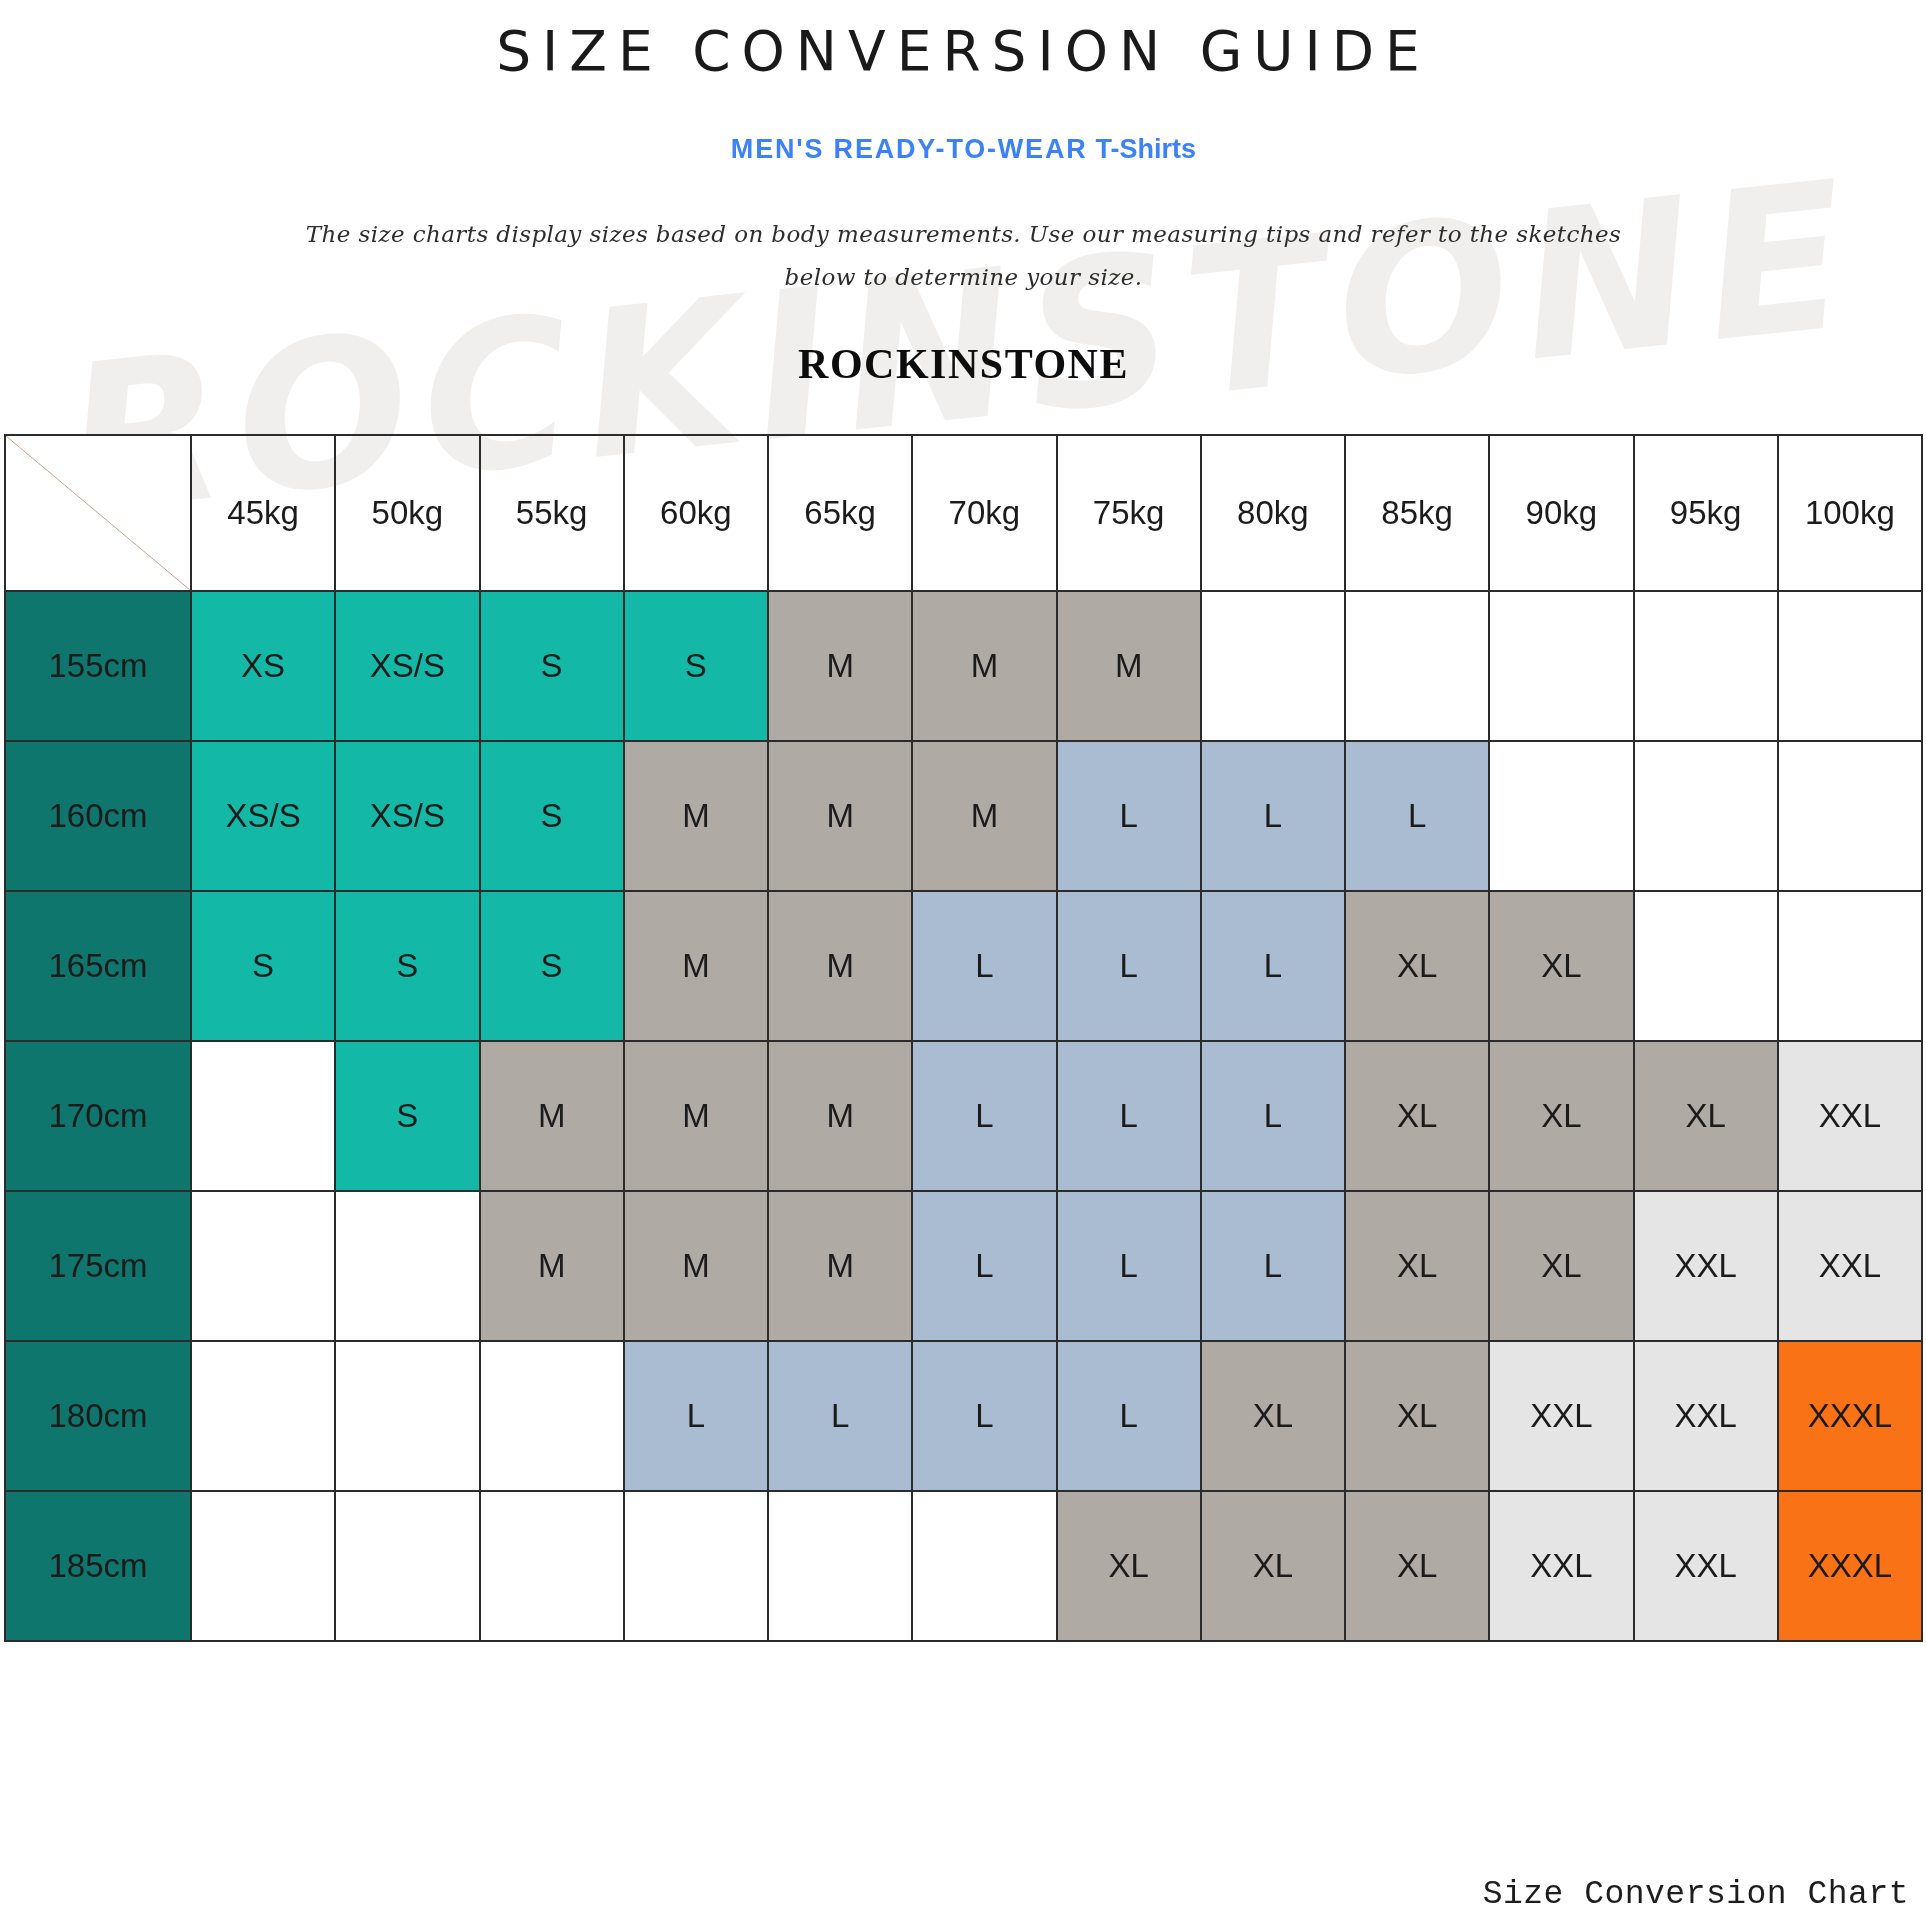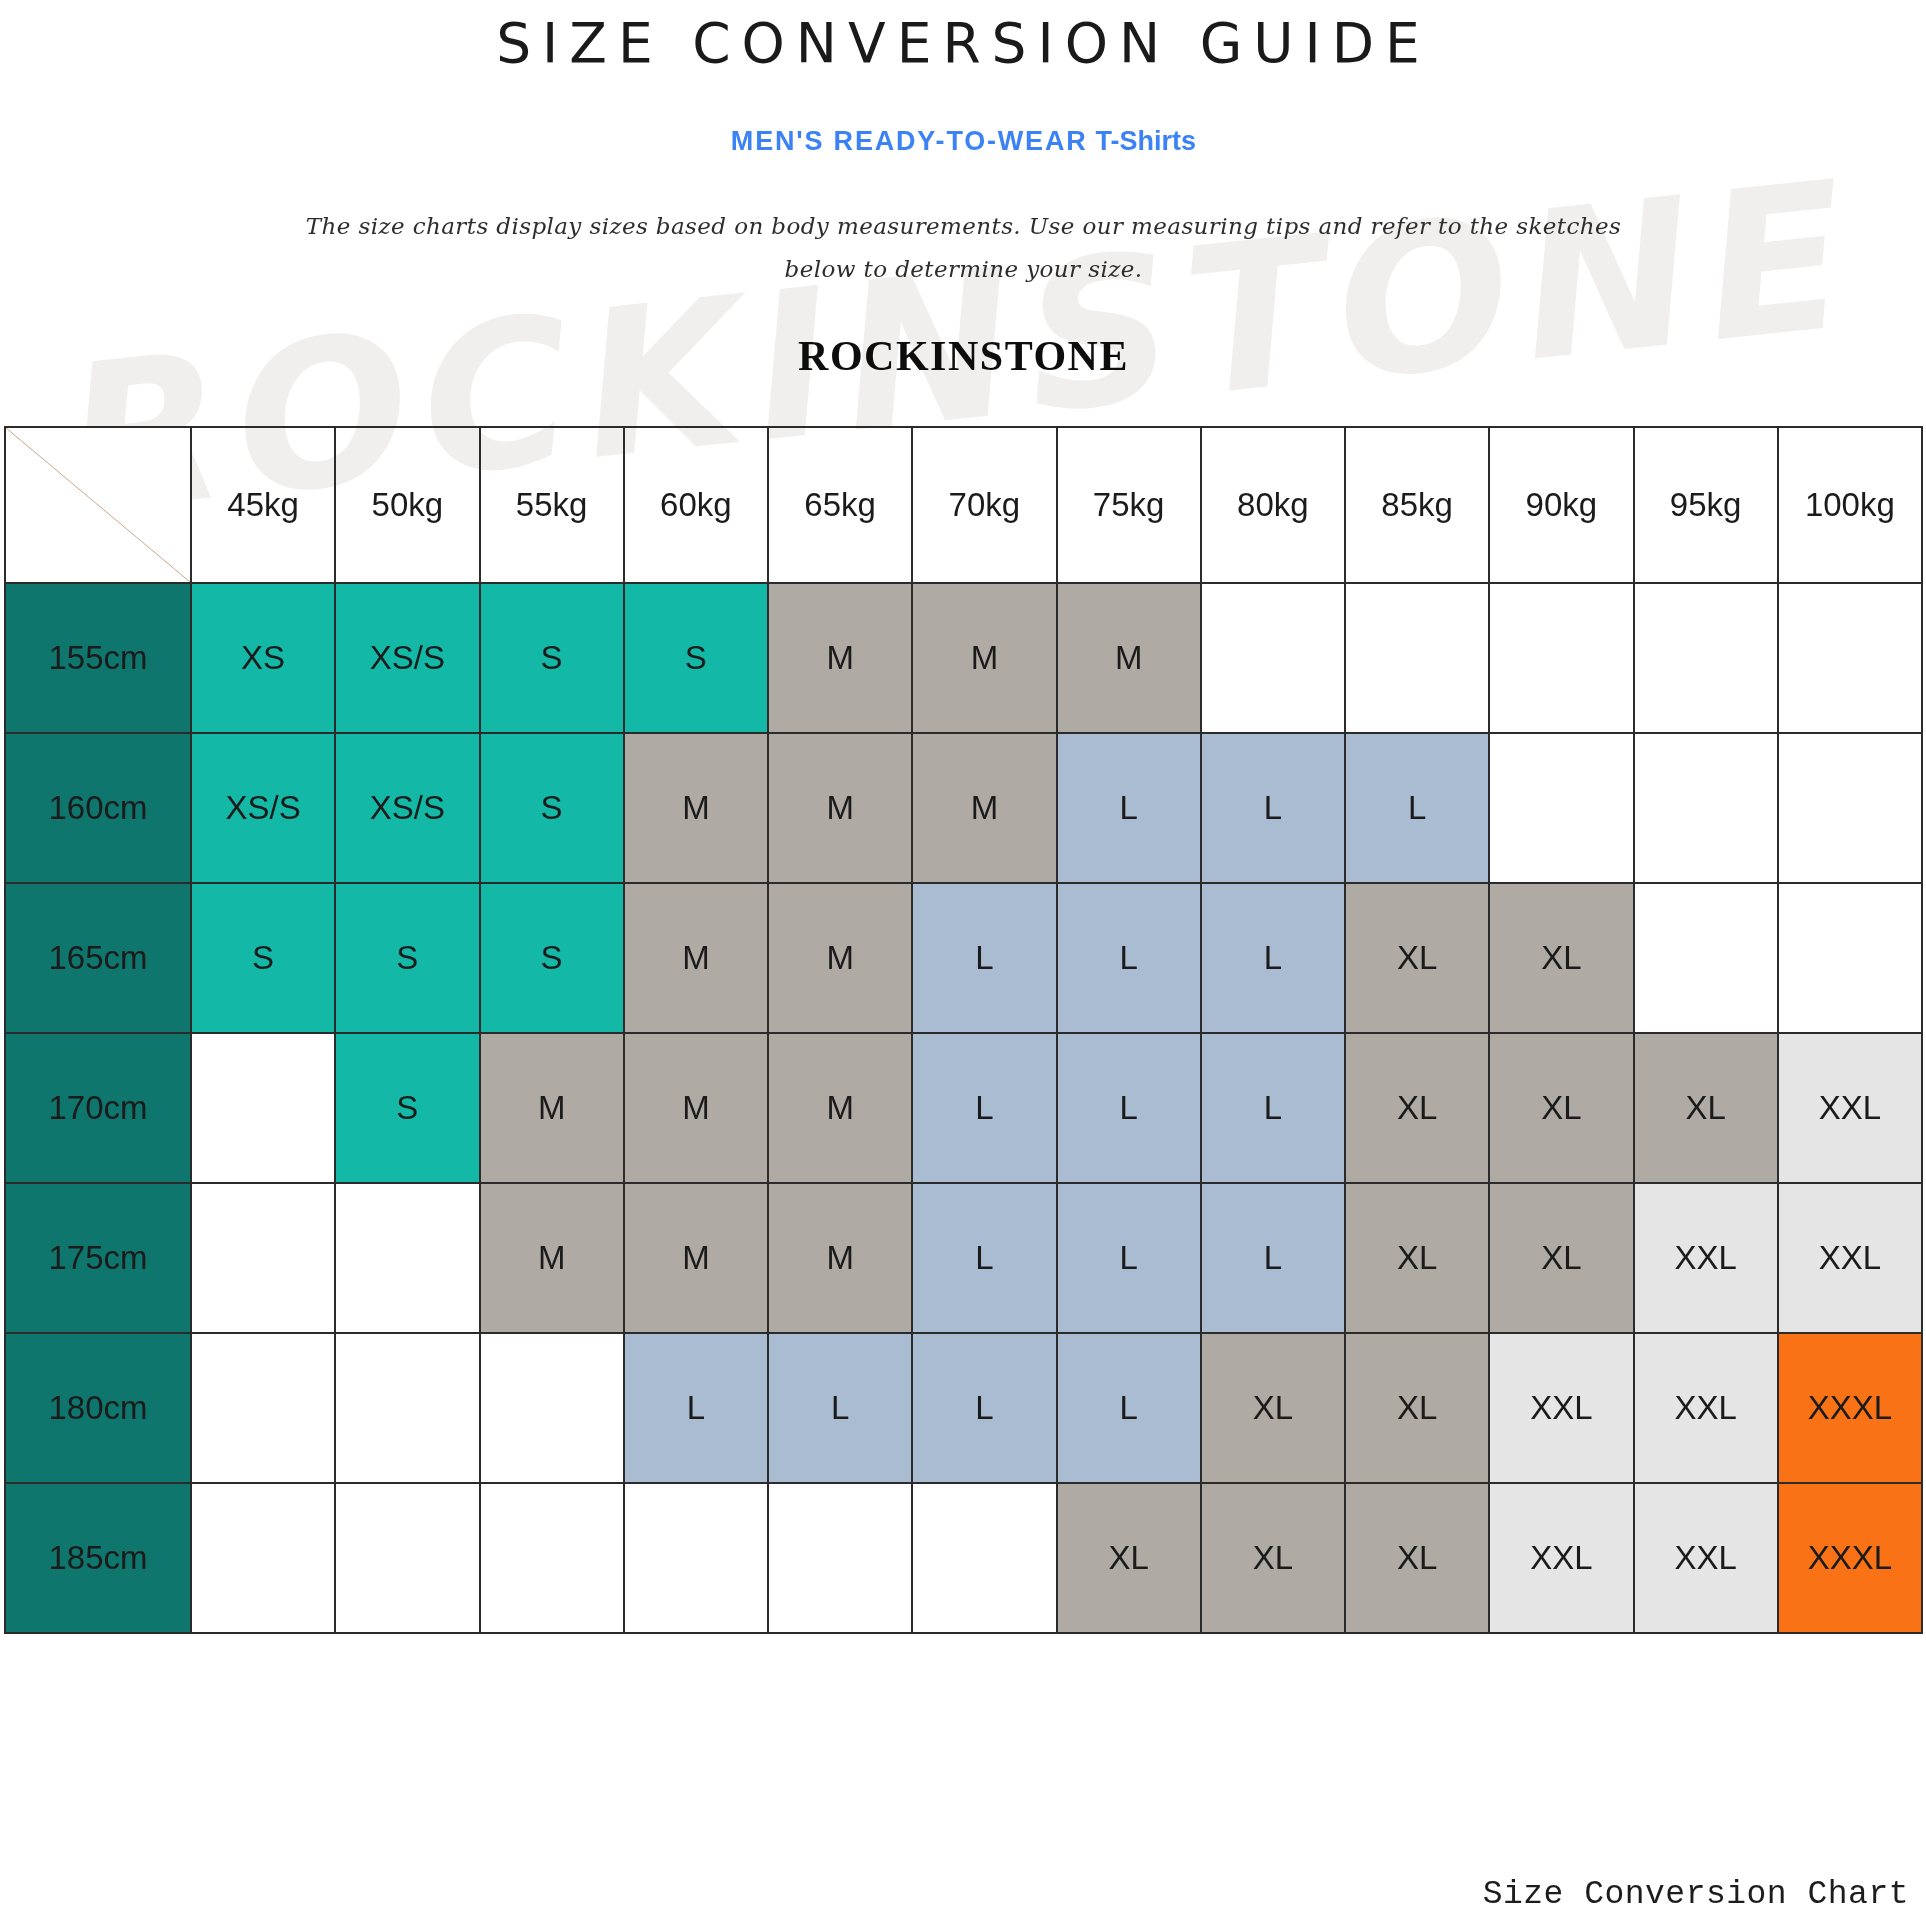--- a/index.html
+++ b/index.html
@@ -38,21 +38,21 @@
     transform-origin: center center;
     user-select: none;
     pointer-events: none;
     z-index: 0;
   }
 
   
   .header {
     position: relative;
     z-index: 2;
-    padding-top: 12px;
+    padding-top: 20px;
     text-align: center;
   }
   .main-title {
     font-family: "DejaVu Sans", sans-serif;
     font-size: 55px;
     font-weight: 400;
     letter-spacing: 11px;
     color: #1a1a1a;
     margin: 0;
     padding: 0;

